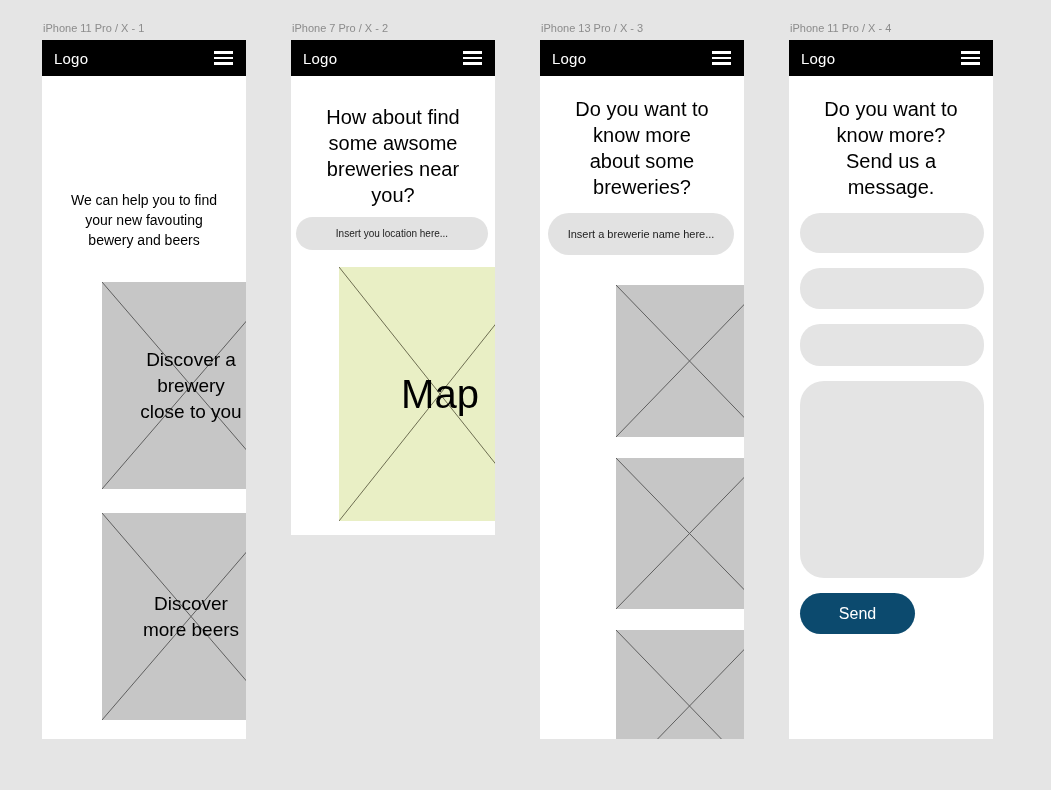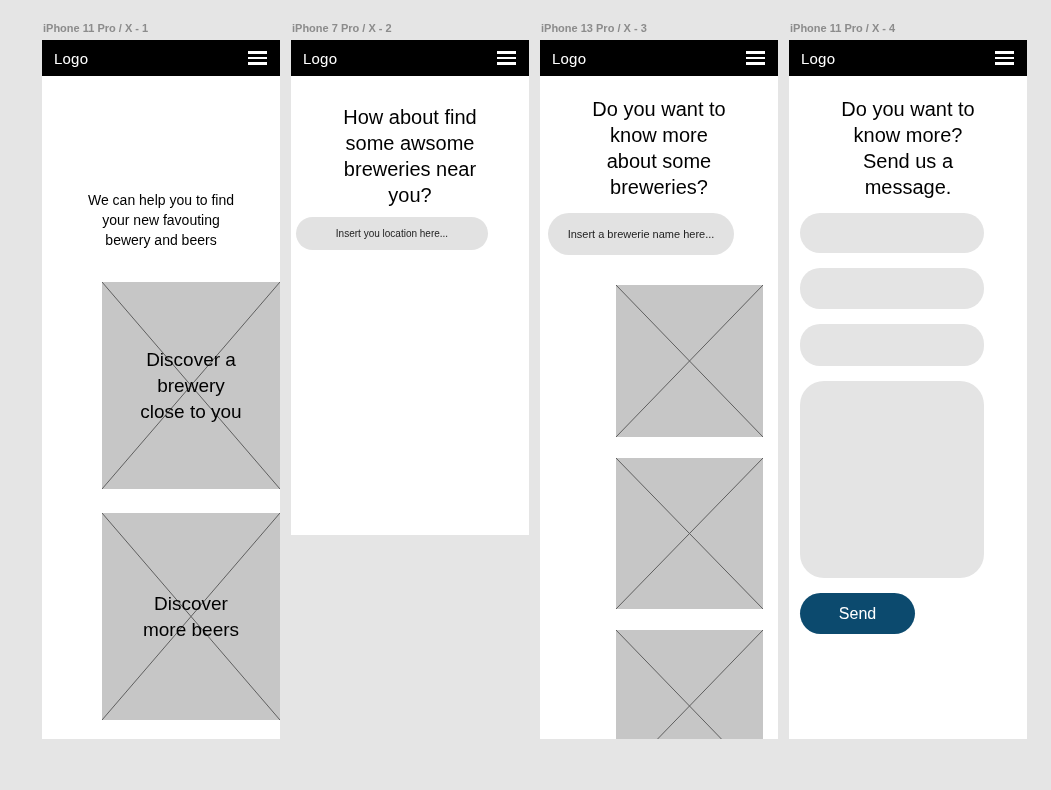--- a/index.html
+++ b/index.html
@@ -5,24 +5,24 @@
   html,body{margin:0;padding:0;}
   body{
     width:1051px;height:790px;position:relative;overflow:hidden;
     background:#E5E5E5;
     font-family:"Liberation Sans",sans-serif;
     -webkit-font-smoothing:antialiased;
   }
   .frame{position:absolute;top:21px;width:202px;}
   .frame-label{
     font-size:11px;line-height:14px;color:#8C8C8C;
-    margin:0 0 5px 1px;white-space:nowrap;font-weight:bold;
+    margin:0 0 5px 1px;white-space:nowrap;
   }
   .card{
-    position:relative;background:#FFFFFF;width:204px;overflow:hidden;padding-left:34px;
+    position:relative;background:#FFFFFF;width:204px;overflow:hidden;
   }
   
   .appbar{
     position:absolute;top:0;left:0;right:0;height:36px;background:#000000;
     display:flex;align-items:center;justify-content:space-between;
     padding:0 13px 0 12px;box-sizing:border-box;
   }
   .logo{color:#FFFFFF;font-size:15px;letter-spacing:.2px;}
   .burger{display:flex;flex-direction:column;gap:3px;cursor:pointer;padding:2px 0;}
   .burger span{display:block;width:19px;height:2.8px;background:#FFFFFF;}
@@ -115,20 +115,27 @@
           <span></span>
         </span>
     </div>
     <div class="h" style="top:64px">How about find
 some awsome
 breweries near
 you?</div>
 
     <input class="pill-input" style="left: 5px; top: 177px; width: 192px; height: 33px; font-size: 10px;" placeholder="Insert you location here...">
 
+    <div class="ph map" style="left:0;top:227px;width:202px;height:254px">
+      <svg viewBox="0 0 100 100" preserveAspectRatio="none">
+        <line x1="0" y1="0" x2="100" y2="100" vector-effect="non-scaling-stroke"></line>
+        <line x1="100" y1="0" x2="0" y2="100" vector-effect="non-scaling-stroke"></line>
+      </svg>
+      <div class="ph-label">Map</div>
+    </div>
   </div>
 </div>
 
 <div class="frame" style="left:540px">
   <div class="frame-label">iPhone 13 Pro / X - 3</div>
   <div class="card" style="height:699px">
     <div class="appbar">
       <span class="logo">Logo</span>
       <span class="burger">
           <span></span>

